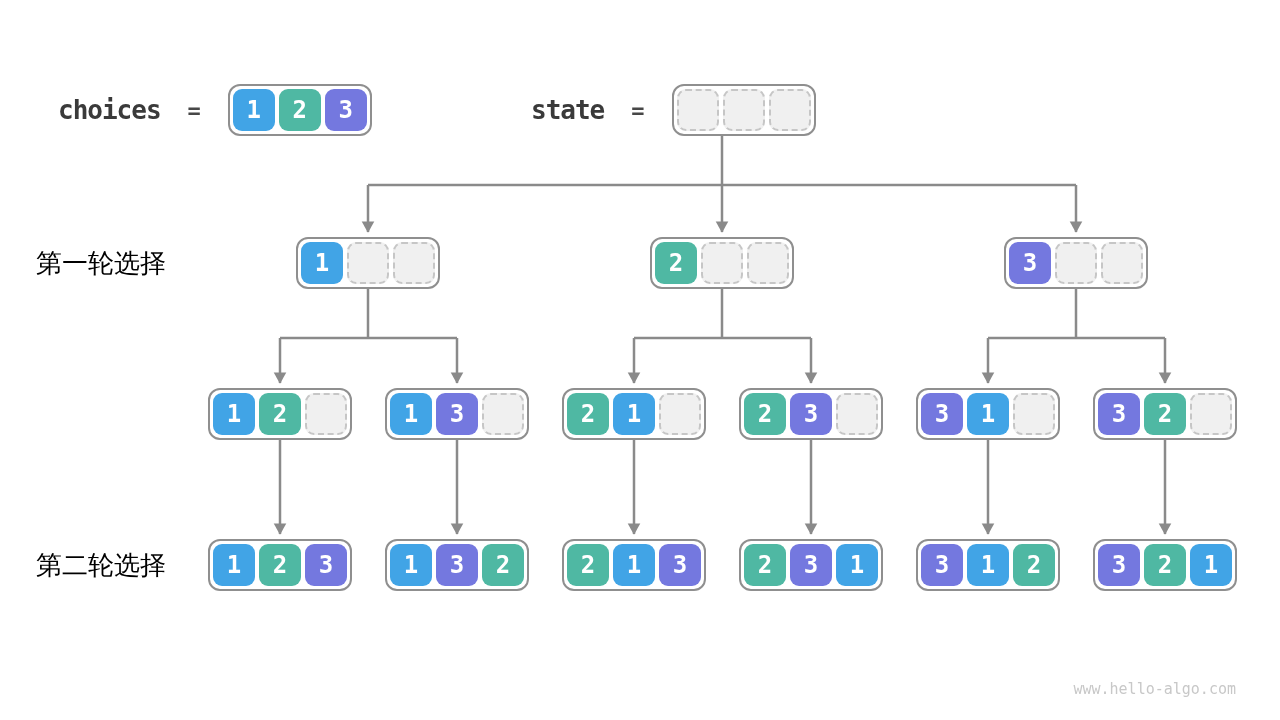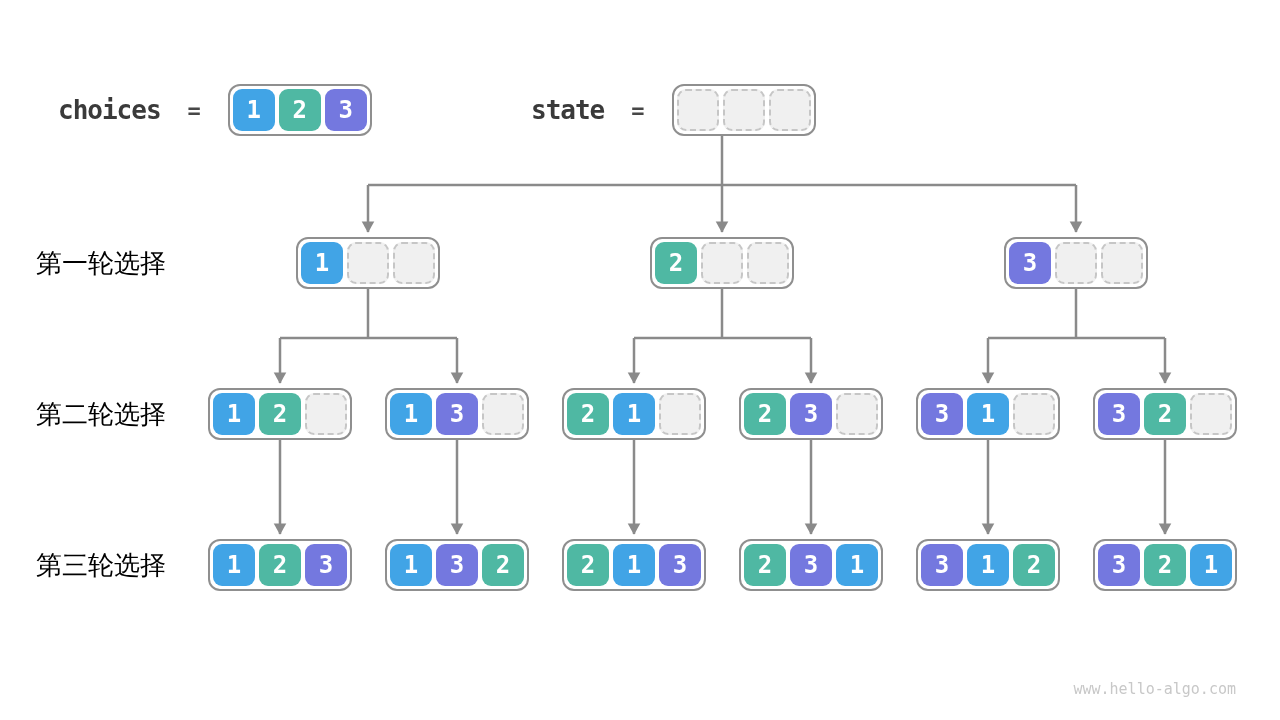--- a/index.html
+++ b/index.html
@@ -99,22 +99,21 @@
     <span class="code">state</span>
     <span class="eq">=</span>
     <span id="state-box"><div class="array-node">
           <span class="cell empty"></span>
           <span class="cell empty"></span>
           <span class="cell empty"></span>
         </div></span>
   </div>
 
   <div class="row-label" id="row-label-0">第一轮选择</div>
-  <div class="row-label" id="row-label-1">第二轮选择</div>
-  <div class="row-label" id="row-label-2">第三轮选择</div>
+  <div class="row-label" id="row-label-2">第二轮选择</div>
 
   <div class="watermark">www.hello-algo.com</div>
 <div class="array-node abs-node" style="left: 296px; top: 237px;">
       <span class="cell" style="background: rgb(65, 164, 230);">1</span>
       <span class="cell empty"></span>
       <span class="cell empty"></span>
     </div>
     <div class="array-node abs-node" style="left: 650px; top: 237px;">
       <span class="cell" style="background: rgb(79, 184, 163);">2</span>
       <span class="cell empty"></span>

